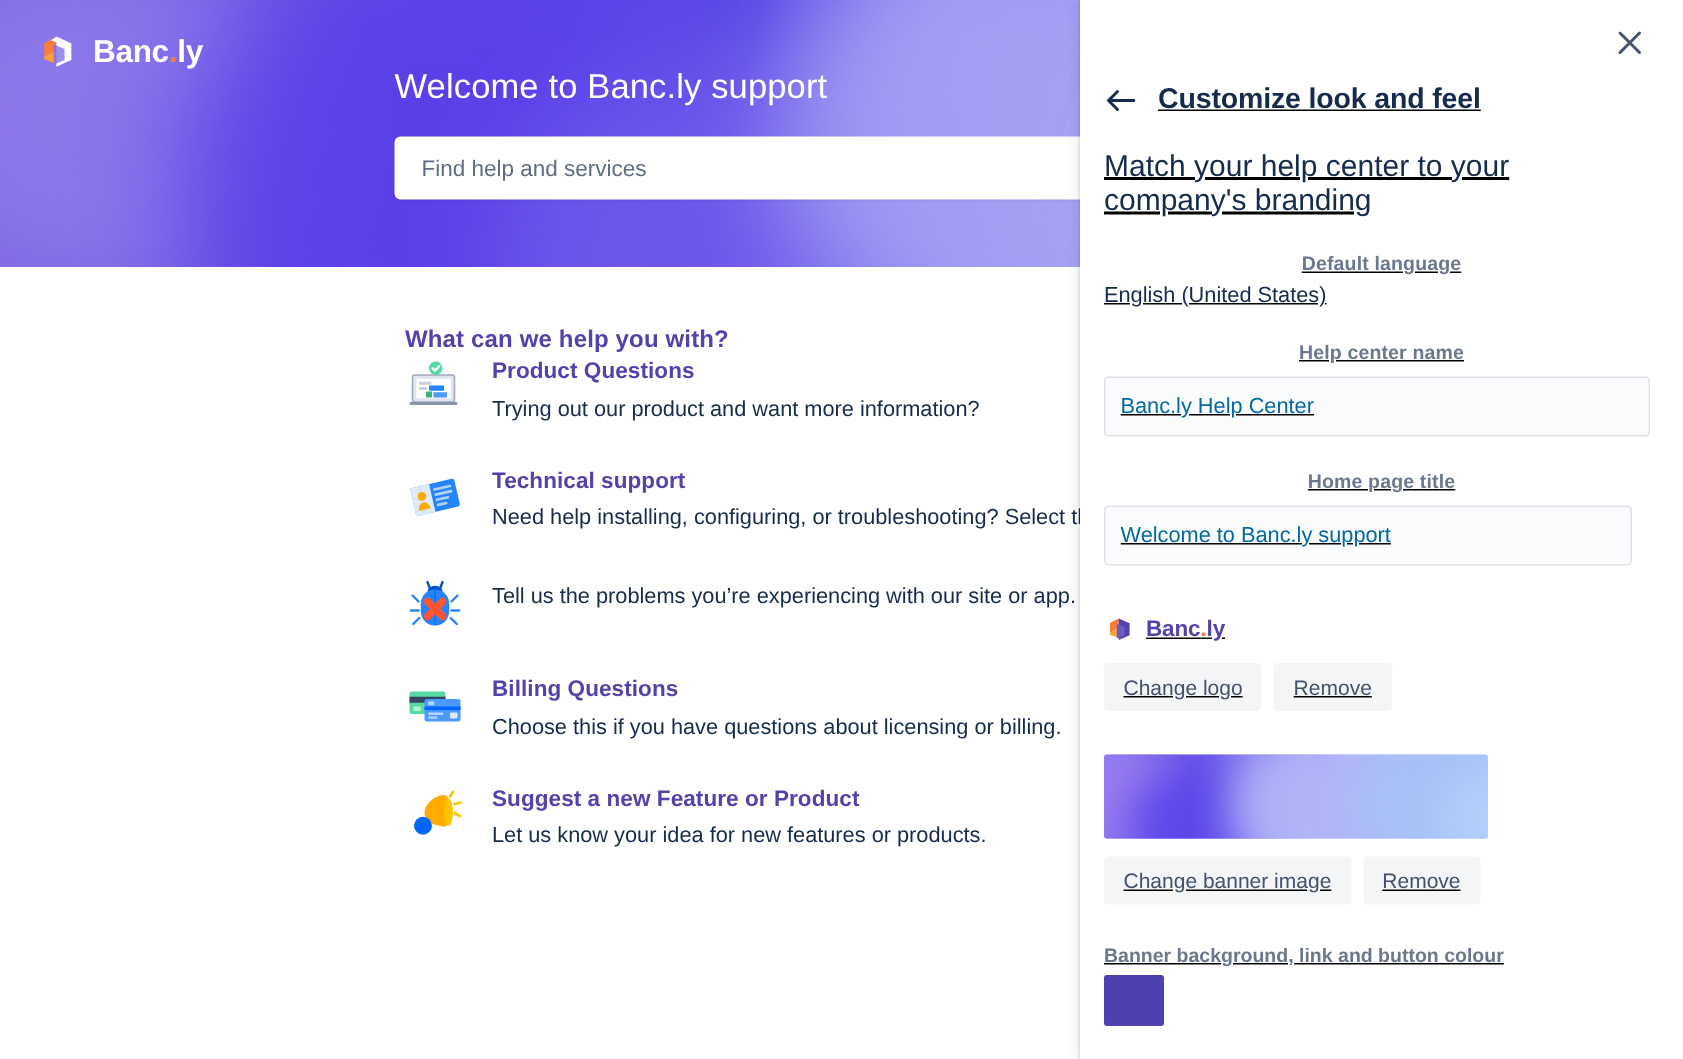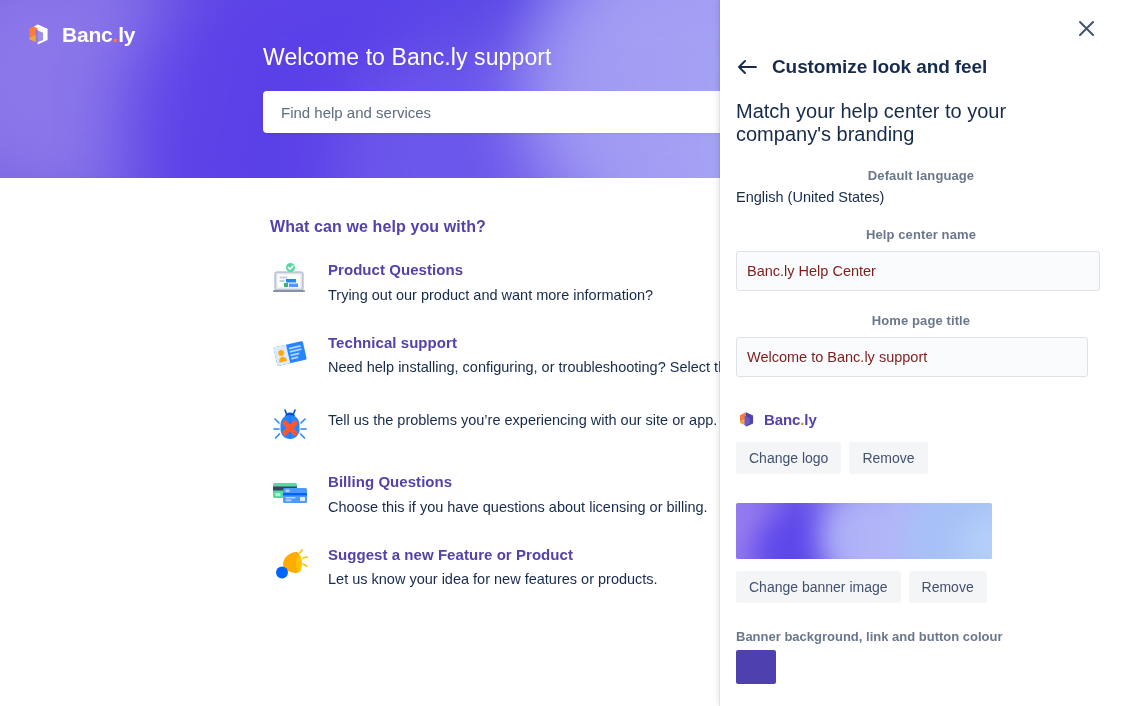--- a/index.html
+++ b/index.html
@@ -52,36 +52,36 @@
     border: 0; outline: 0; width: 100%; font-size: 15px; color: #42526e;
     font-family: "Liberation Sans", sans-serif; background: transparent;
   }
   .search-box input::placeholder { color: #5e6c84; }
 
   
   .content { padding: 0 0 0 270px; }
   .content-title {
     margin-top: 40px; font-size: 16px; font-weight: bold; color: #5243aa; letter-spacing: .1px;
   }
-  .topic-list { margin-top: 22px; }
+  .topic-list { }
   .topic { display: flex; align-items: flex-start; gap: 18px; margin-bottom: 25px; }
   .topic-icon { width: 40px; height: 40px; flex: 0 0 40px; margin-top: 2px; }
   .topic-body { padding-top: 2px; }
   .topic-title {
     font-size: 15px; font-weight: bold; color: #5243aa; line-height: 1.3; letter-spacing: .05px;
   }
   .topic-desc {
     margin-top: 5px; font-size: 14.5px; color: #172b4d; line-height: 1.45; white-space: nowrap;
   }
 
   
   #drawer {
     position: absolute; right: 0; top: 0; width: 402px; height: 706px; background: #fff;
     box-shadow: -2px 0 6px rgba(23,43,77,.10), -1px 0 0 rgba(9,30,66,.07);
-    z-index: 10; overflow: hidden;
+    z-index: 10; overflow: hidden; text-decoration: underline;
   }
 
   .close-btn {
     position: absolute; right: 22px; top: 14px; width: 28px; height: 28px;
     display: flex; align-items: center; justify-content: center; cursor: pointer;
     background: transparent; border: 0;
   }
   .close-btn svg { display: block; }
 
   .drawer-head { display: flex; align-items: center; gap: 14px; margin-top: 56px; padding-left: 16px; }
@@ -91,21 +91,21 @@
   .drawer-sub { margin: 22px 16px 0 16px; font-size: 20px; color: #172b4d; }
 
   .field-label {
     margin: 22px 16px 0 16px; font-size: 13px; font-weight: bold; color: #6b778c; letter-spacing: .1px; text-align: center;
   }
   .field-static { margin: 6px 16px 0 16px; font-size: 14.5px; color: #172b4d; }
 
   .text-input {
     display: block; margin: 9px 16px 0 16px; height: 40px;
     background: #fafbfc; border: 1px solid #dfe1e6; border-radius: 3px;
-    padding: 0 10px; font-size: 14.5px; color: #7f1d1d;
+    padding: 0 10px; font-size: 14.5px; color: #0369a1;
     font-family: "Liberation Sans", sans-serif; outline: none;
   }
   .w-name { width: 364px; }
   .w-title { width: 352px; }
 
   .logo-row { display: flex; align-items: center; gap: 7px; margin: 32px 16px 0 16px; }
   .logo-mark { width: 21px; height: 21px; display: block; }
   .logo-text { font-size: 15px; font-weight: bold; color: #5243aa; letter-spacing: -.1px; }
   .logo-text .dot { color: #f97c3c; }
 

